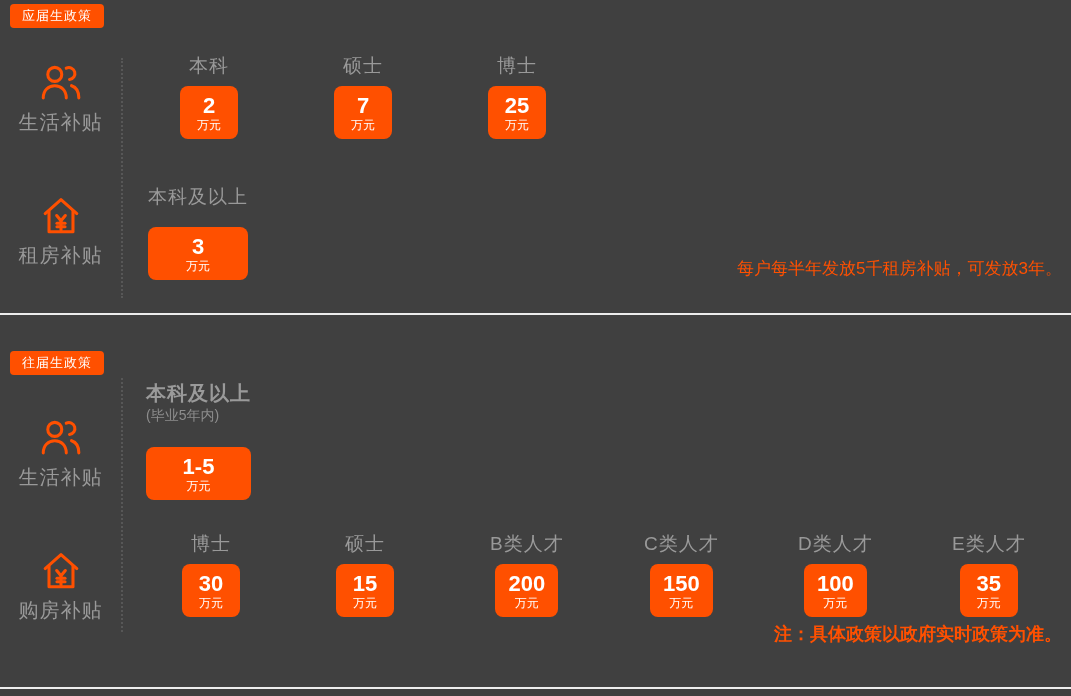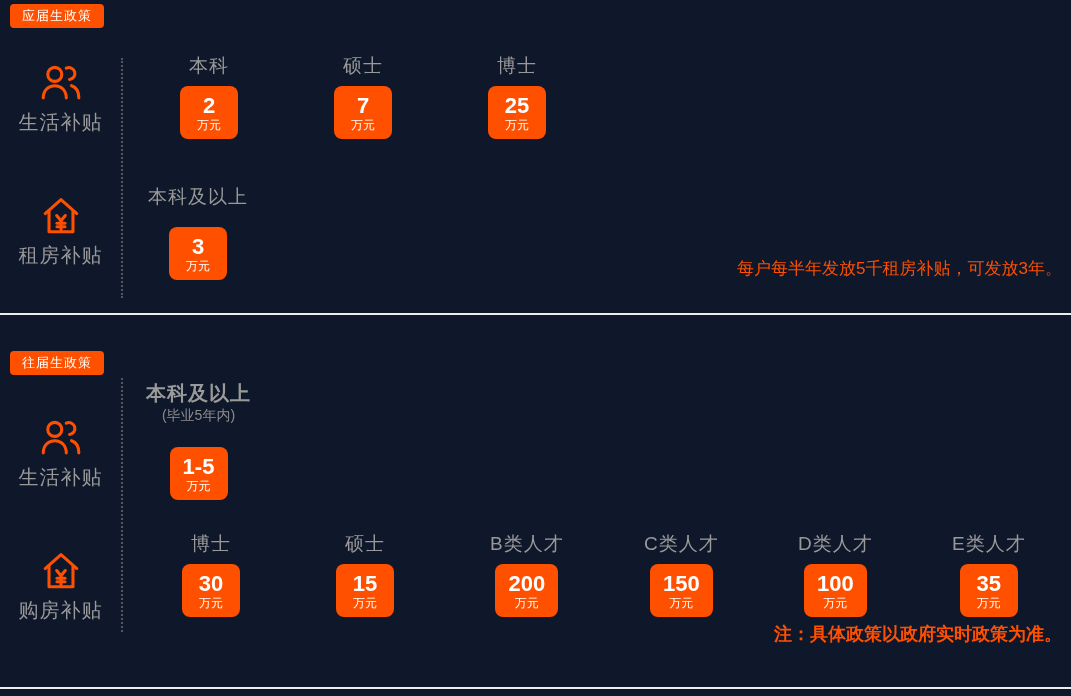--- a/index.html
+++ b/index.html
@@ -1,35 +1,35 @@
 <!DOCTYPE html>
 <html><head>
 <meta charset="utf-8">
 <style>
   html,body{margin:0;padding:0;background:#000;}
   .canvas{
-    position:relative;width:1071px;height:696px;background:#0f172a;
+    position:relative;width:1071px;height:696px;background:#404040;
     font-family:"Liberation Sans",sans-serif;overflow:hidden;
   }
   .badge{
     position:absolute;left:10px;background:#FF5000;color:#fff;
     font-size:13px;line-height:14px;padding:5px 12px;border-radius:4px;
     letter-spacing:1px;white-space:nowrap;
   }
   .side{
     position:absolute;left:0;width:121px;display:flex;flex-direction:column;
     align-items:center;row-gap:3px;
   }
   .icon{width:46px;height:46px;display:block;}
   .side-label{font-size:20px;color:#999;white-space:nowrap;letter-spacing:1px;}
   .dots{position:absolute;left:121px;width:0;border-left:2px dotted #575757;}
   .cols{position:absolute;display:flex;}
   .wrap{flex:0 0 154px;width:154px;}
   .col{display:inline-flex;flex-direction:column;align-items:center;}
-  .mcol{position:absolute;display:inline-flex;flex-direction:column;align-items:center;}
+  .mcol{position:absolute;display:inline-flex;flex-direction:column;}
   .hdr{font-size:19px;line-height:22px;color:#999;margin-bottom:9px;white-space:nowrap;letter-spacing:1px;}
   .hdr-lg{font-size:20px;line-height:24px;color:#9a9a9a;font-weight:600;white-space:nowrap;letter-spacing:1px;}
   .sub{font-size:14px;line-height:17px;color:#8d8d8d;margin-top:2px;white-space:nowrap;}
   .box{
     background:#FF5000;color:#fff;border-radius:8px;text-align:center;
     padding:7px 13px 6px;min-width:32px;
   }
   .num{font-size:22px;font-weight:700;line-height:25px;white-space:nowrap;}
   .unit{font-size:12px;line-height:15px;white-space:nowrap;}
   .note{position:absolute;right:9px;color:#FF5000;font-size:17px;white-space:nowrap;}

